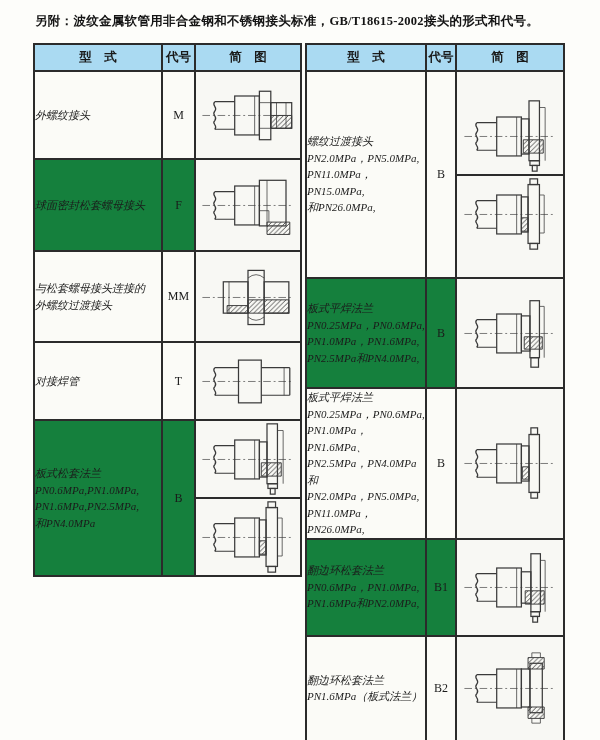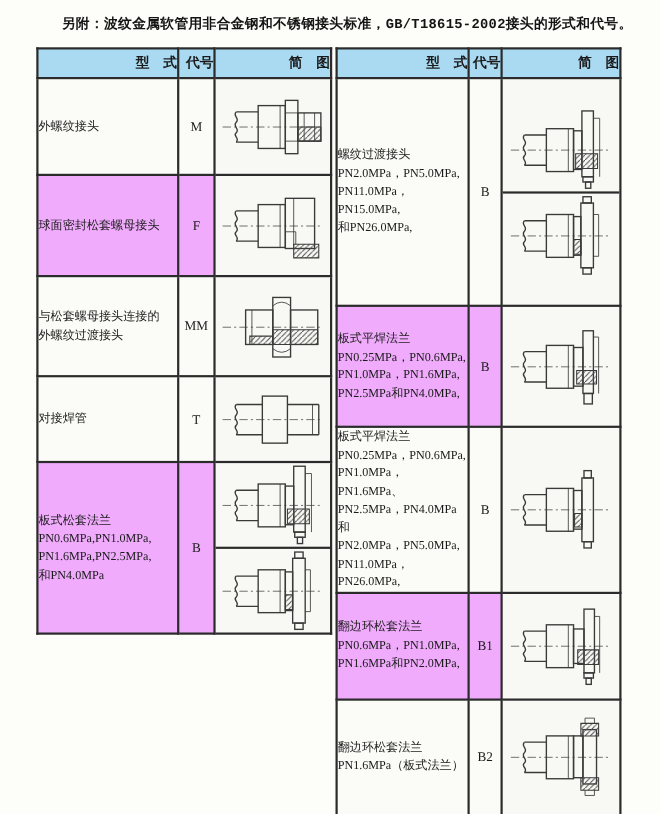--- a/index.html
+++ b/index.html
@@ -4,41 +4,41 @@
 <style>
   html,body{margin:0;padding:0;}
   body{
     width:600px;height:740px;position:relative;overflow:hidden;
     background:#fdfdfa;
     font-family:"Liberation Serif", serif;
     color:#1b1b1b;
   }
   .page-title{
     position:absolute;left:35px;top:13px;width:540px;
-    font-family:Liberation Mono, monospace;
-    font-weight:bold;font-size:12.5px;letter-spacing:0.3px;color:#141414;text-align:right;
+    font-family:Liberation Serif, serif;
+    font-weight:bold;font-size:12.5px;letter-spacing:0.3px;color:#141414;
   }
   table.fit{
     position:absolute;top:43px;border-collapse:collapse;table-layout:fixed;
     background:#fbfbf7;
   }
   #table-left{left:33px;width:267px;}
   #table-right{left:305px;width:258px;}
   table.fit th, table.fit td{
     border:2px solid #2b2b2b;padding:0;vertical-align:middle;
   }
   table.fit th{
     background:#aadaf2;height:25px;
-    font-size:12.5px;font-weight:bold;color:#1a1a1a;text-align:right;
-  }
-  td.type{background:#fbfbf7;padding:2px 4px 2px 8px;}
+    font-size:12.5px;font-weight:bold;color:#1a1a1a;text-align:center;
+  }
+  td.type{background:#fbfbf7;padding:2px 4px 2px 8px;font-style:italic;}
   td.type .tline{display:block;font-size:11px;line-height:16.5px;}
   td.code{background:#fbfbf7;text-align:center;font-size:12px;}
   td.diagram{background:#f8f8f4;padding:0;}
-  tr.hl td.type, tr.hl td.code{background:#f0abfc;}
+  tr.hl td.type, tr.hl td.code{background:#15803d;}
   .dwrap{display:flex;flex-direction:column;width:100%;height:100%;}
   .dhalf{flex:1;display:flex;align-items:center;justify-content:center;}
   .dhalf + .dhalf{border-top:2px solid #2b2b2b;}
   .hatchdefs{position:absolute;width:0;height:0;}
 </style>
 </head>
 <body>
 
 <svg class="hatchdefs" aria-hidden="true">
   <defs>

